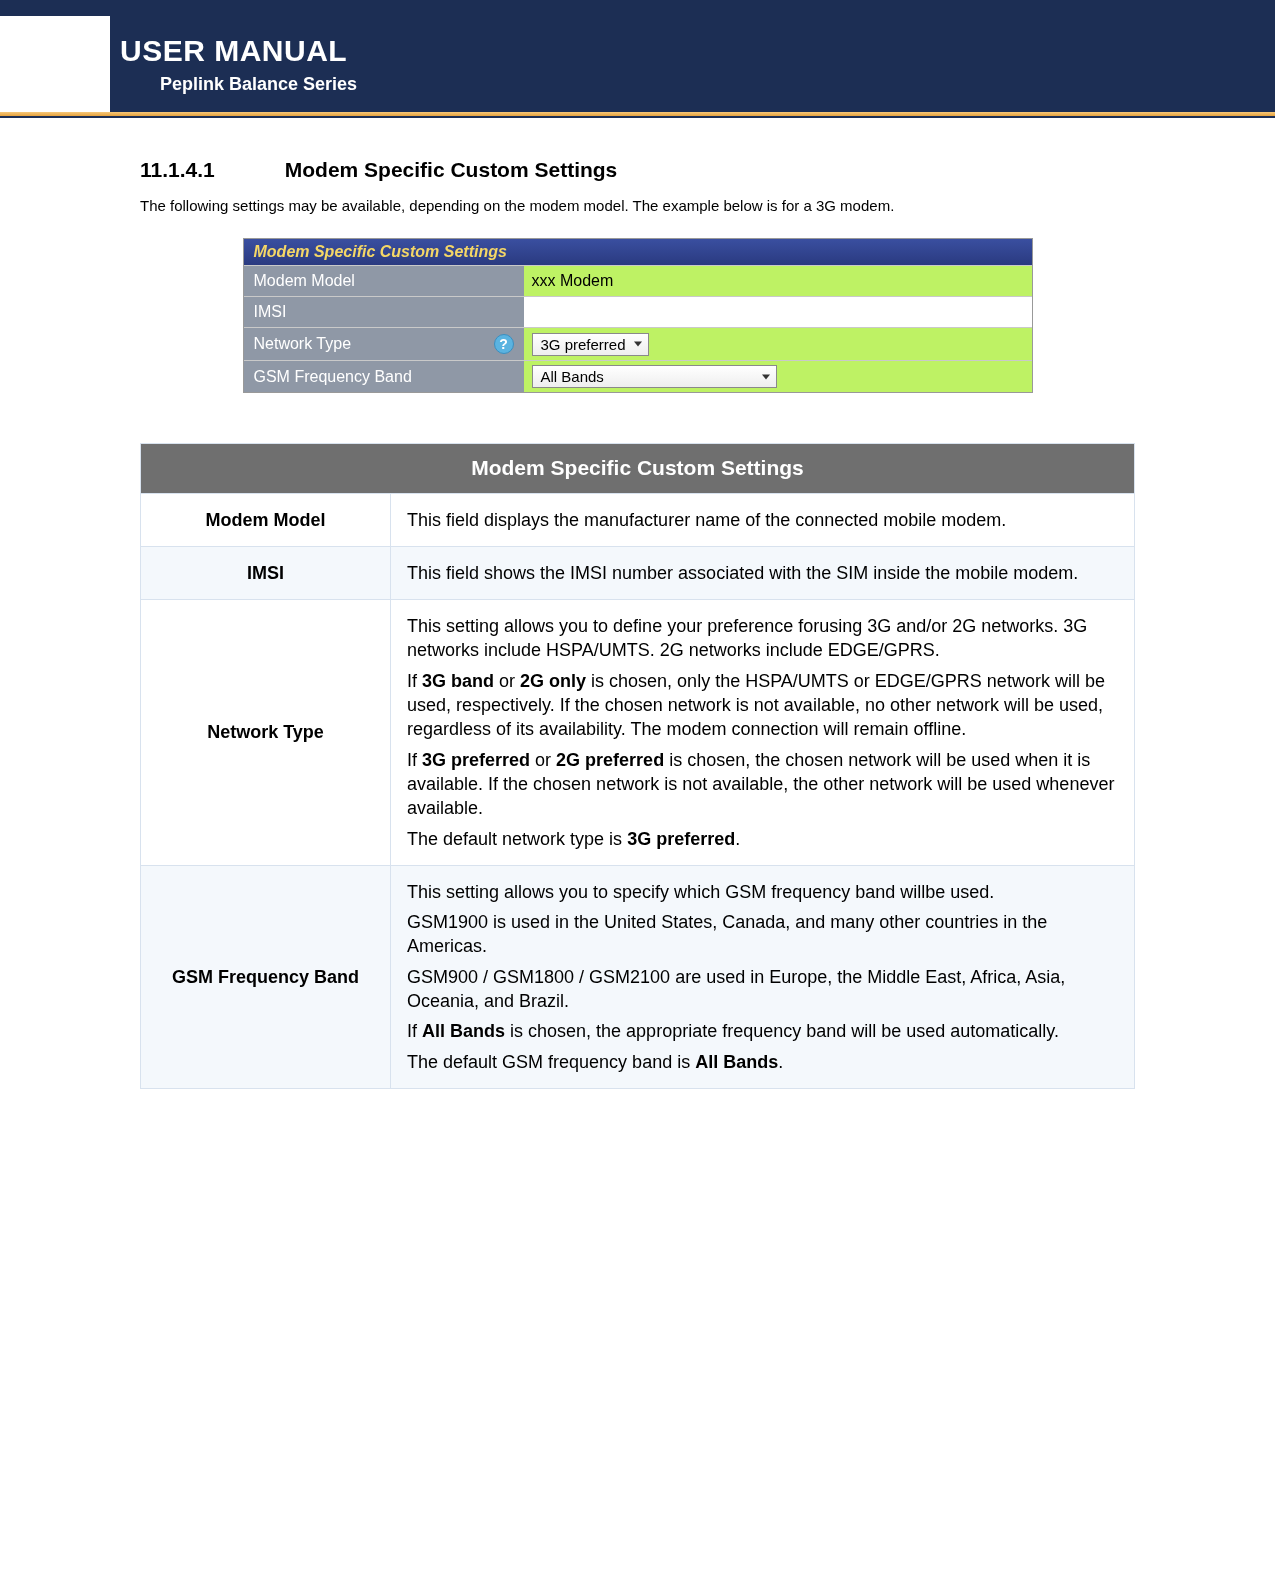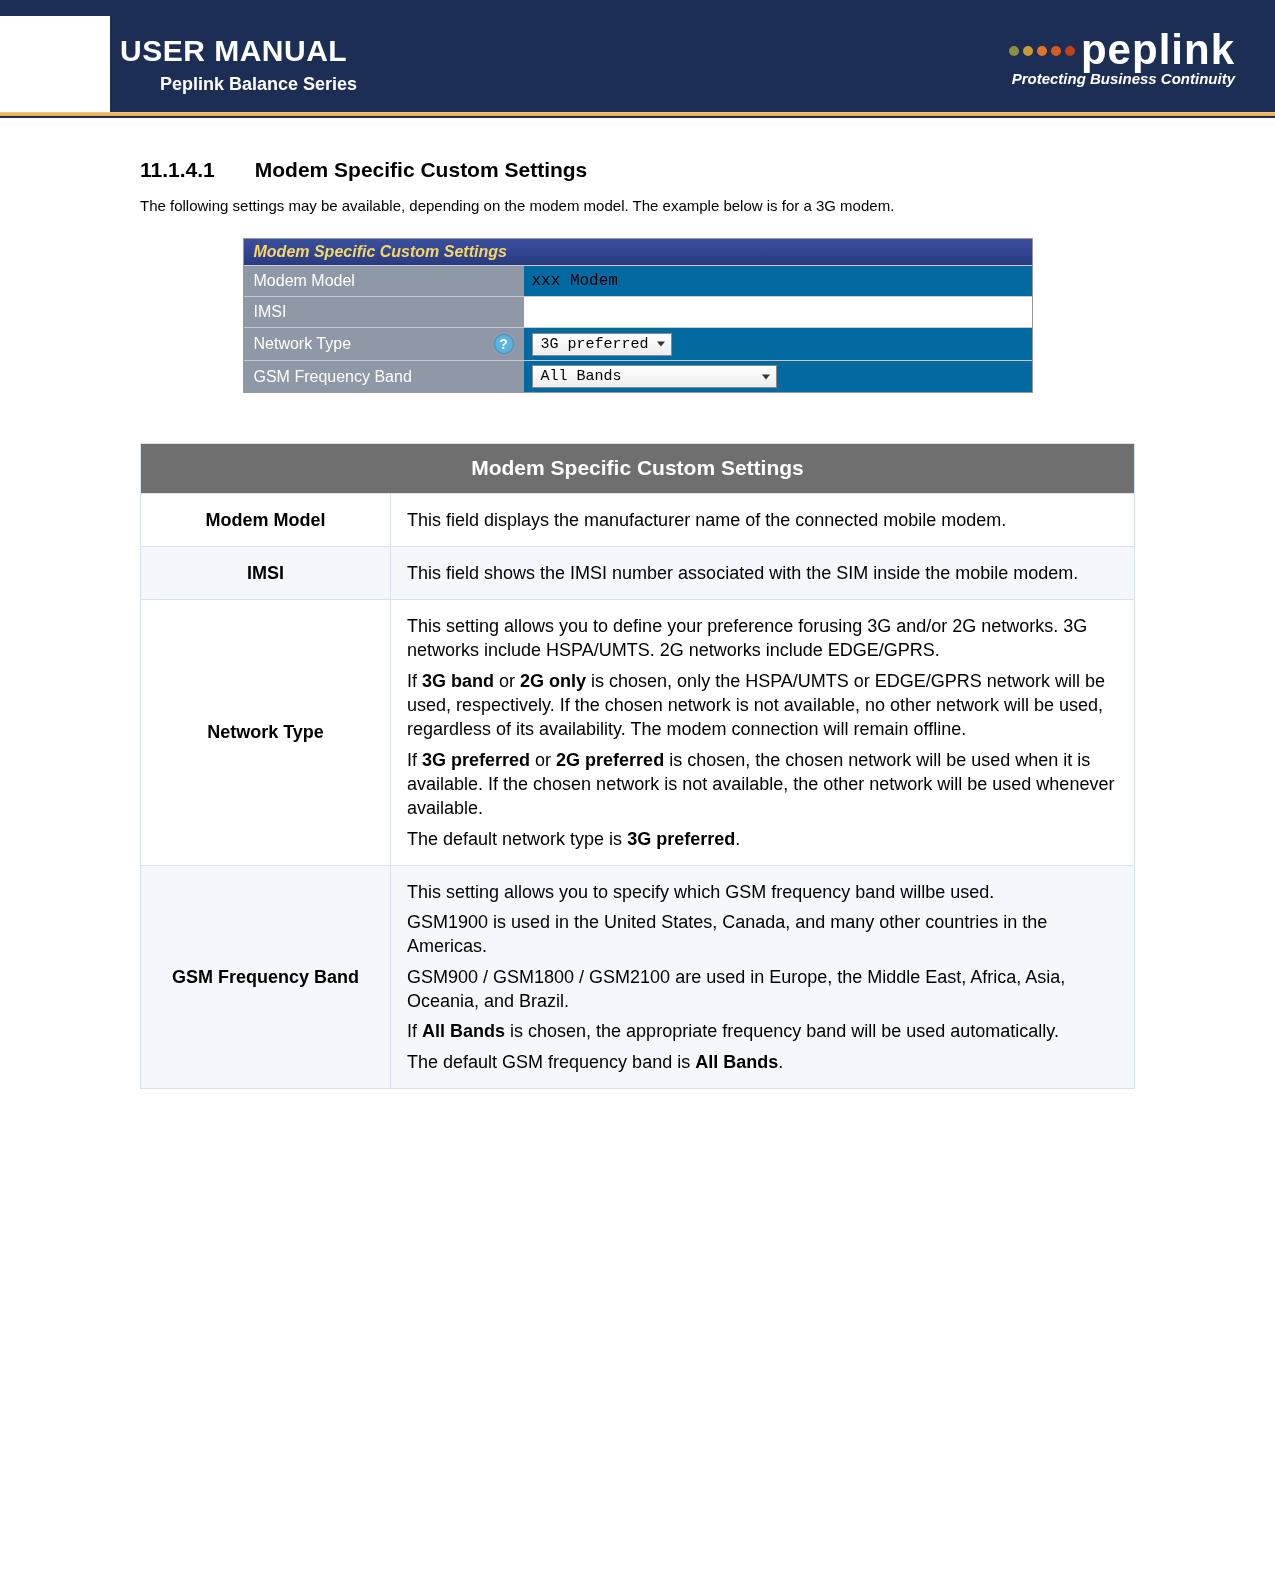--- a/index.html
+++ b/index.html
@@ -76,21 +76,21 @@
     border-bottom: 2px solid #1c2e54;
   }
 
   
   .content {
     padding: 40px 140px 0 140px;
   }
   .section-number-row {
     display: flex;
     align-items: baseline;
-    gap: 40px;
+    gap: 70px;
     margin-bottom: 14px;
   }
   .section-number, .section-title {
     font-size: 21px;
     font-weight: bold;
   }
   .intro-para {
     font-size: 15px;
     line-height: 1.35;
     margin-bottom: 22px;
@@ -121,25 +121,24 @@
     background: #8f98a6;
     color: #fff;
     padding: 6px 10px;
     font-size: 16px;
     display: flex;
     align-items: center;
     justify-content: space-between;
   }
   .ui-value {
     flex: 1;
-    background: #0369a1;
+    background: #bef264;
     padding: 4px 8px;
     display: flex;
     align-items: center;
-    font-family: Liberation Mono, monospace;
   }
   .help-bubble {
     display: inline-flex;
     align-items: center; justify-content: center;
     width: 20px; height: 20px;
     border-radius: 50%;
     background: #5bb3e0;
     color: #fff;
     font-weight: bold;
     font-size: 14px;
@@ -199,33 +198,20 @@
   
   .footer-spacer { height: 620px; }
 </style>
 </head>
 <body>
 
 <div class="page-header">
   <div class="header-titles">
     <h1>USER MANUAL</h1>
     <h2>Peplink Balance Series</h2>
-  </div>
-  <div class="header-logo">
-    <div class="logo-word">
-      <span class="dots">
-        <span class="dot" style="background:#8a8f44"></span>
-        <span class="dot" style="background:#c79b3a"></span>
-        <span class="dot" style="background:#e0742c"></span>
-        <span class="dot" style="background:#d85a1f"></span>
-        <span class="dot" style="background:#c13f1a"></span>
-      </span>
-      <span>peplink</span>
-    </div>
-    <div class="tagline">Protecting Business Continuity</div>
   </div>
 </div>
 <div class="header-rule"></div>
 
 <div class="content">
 
   <div class="section-number-row">
     <span class="section-number">11.1.4.1</span>
     <span class="section-title">Modem Specific Custom Settings</span>
   </div>

